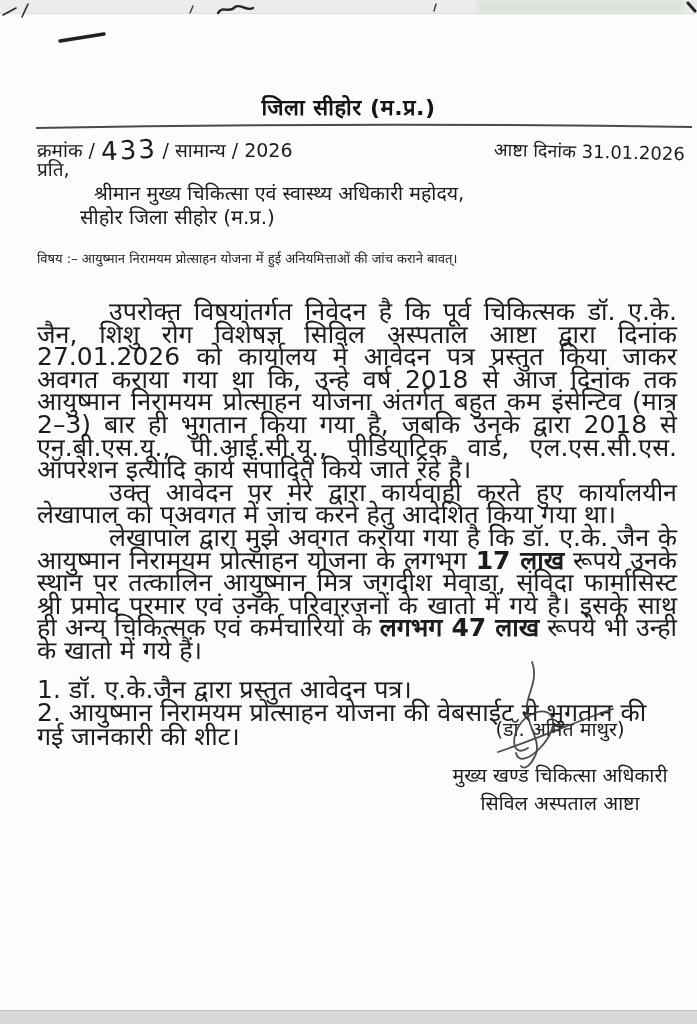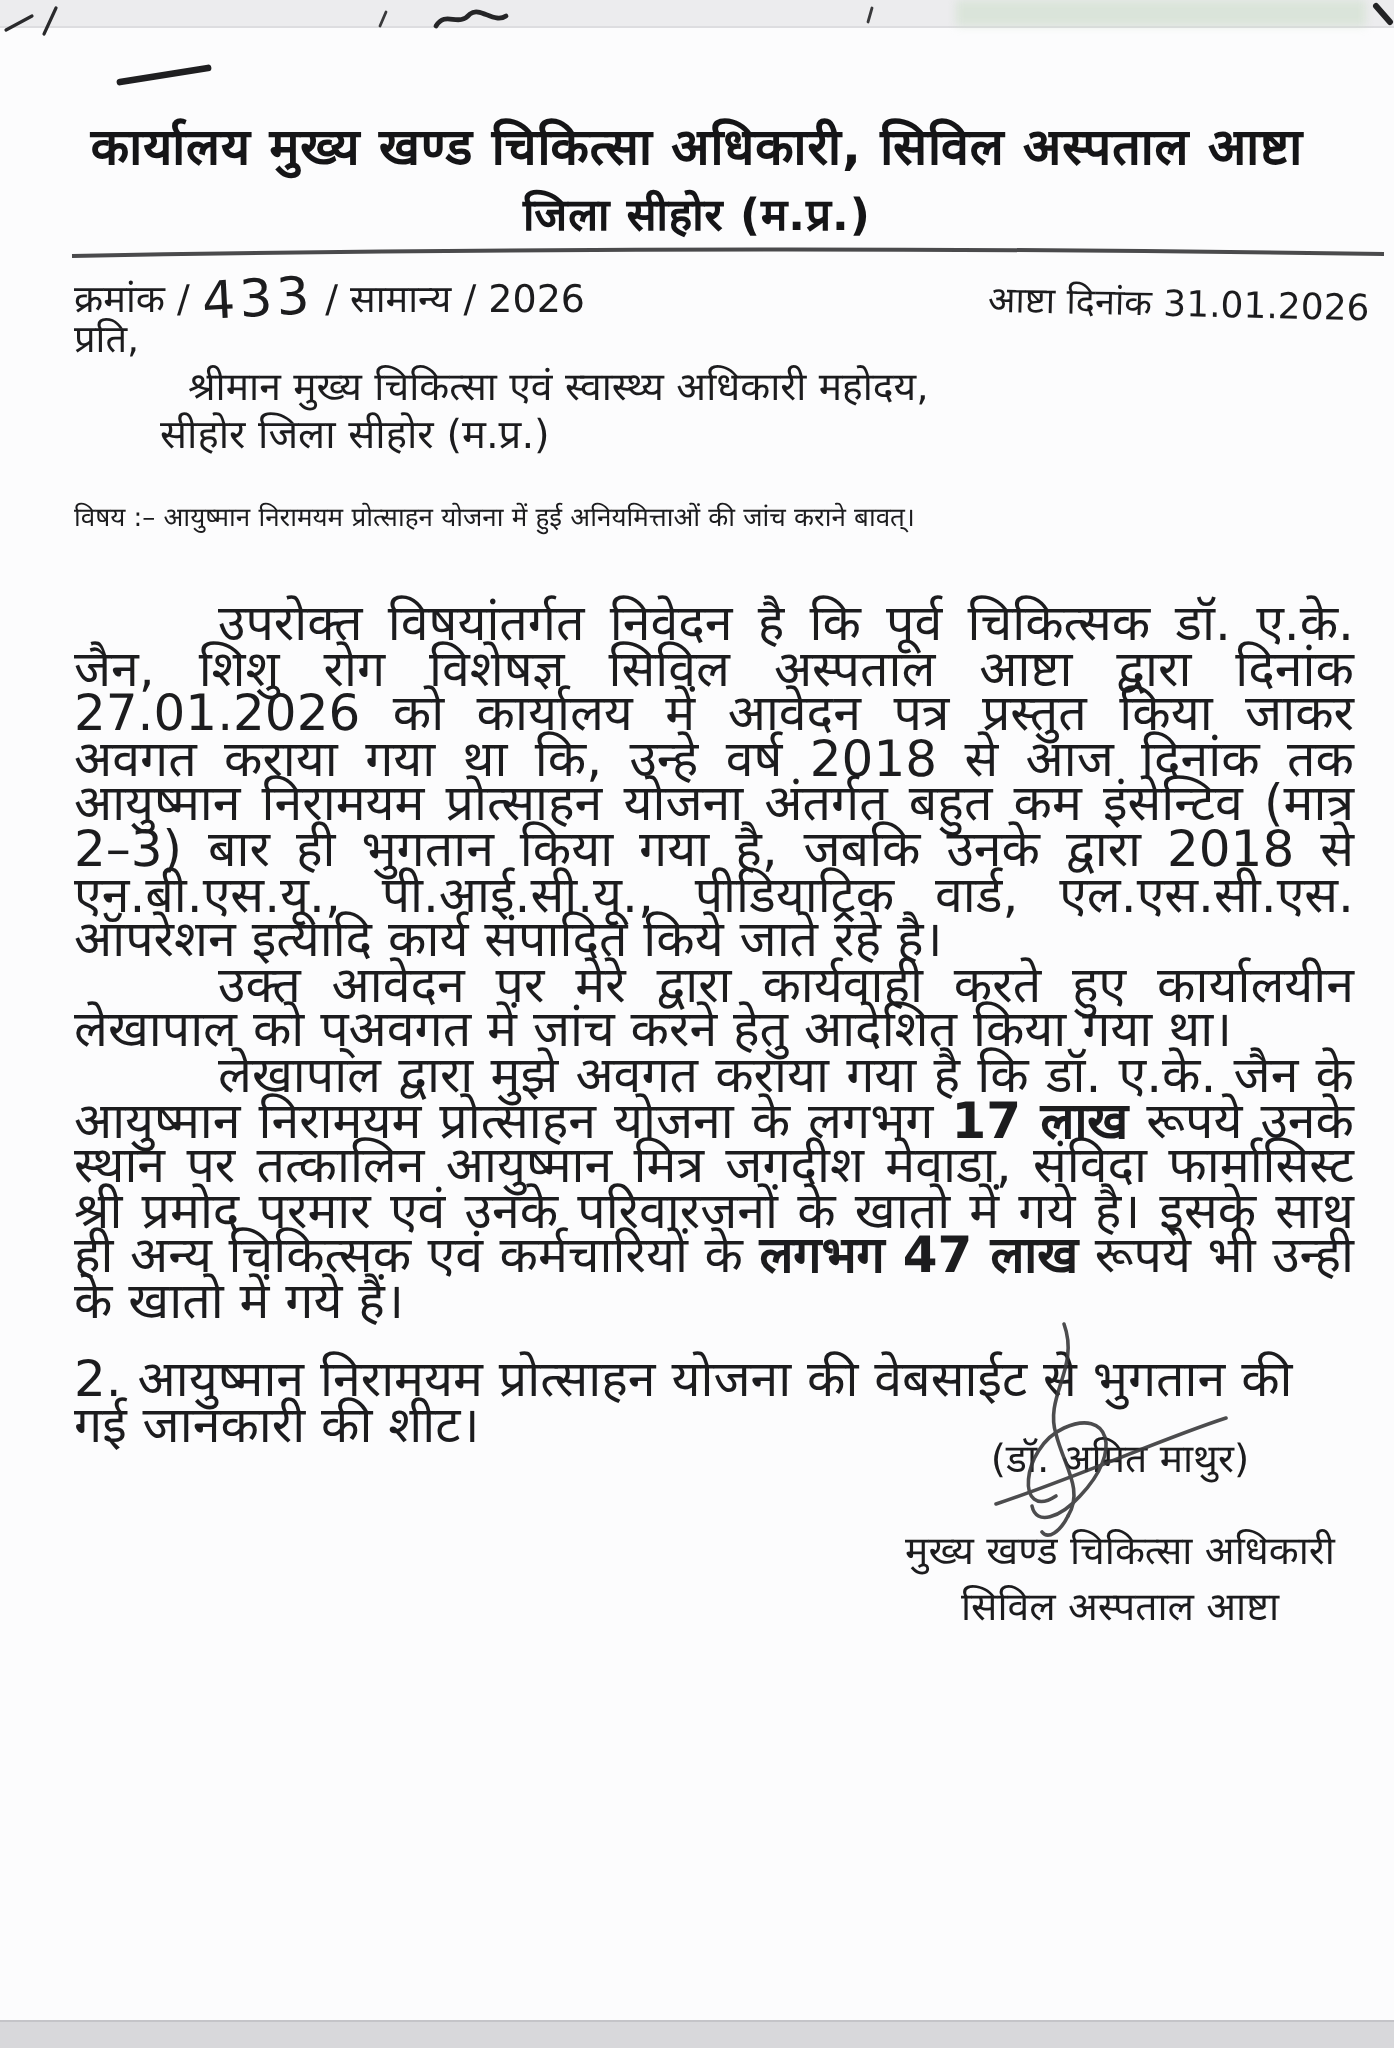--- a/index.html
+++ b/index.html
@@ -46,21 +46,20 @@
   <svg class="artifact-svg" width="697" height="60" viewBox="0 0 697 60">
     <path d="M3,15 L16,8" stroke="#2a2a2c" stroke-width="1.6" fill="none" stroke-linecap="round"></path>
     <path d="M22,17 L28,4" stroke="#2a2a2c" stroke-width="1.6" fill="none" stroke-linecap="round"></path>
     <path d="M60,41 L104,34" stroke="#1f1f21" stroke-width="3.4" fill="none" stroke-linecap="round"></path>
     <path d="M218,13 C223,5 229,14 235,7 C240,3 247,12 253,8" stroke="#252527" stroke-width="2.4" fill="none" stroke-linecap="round"></path>
     <path d="M190,13 l3,-7" stroke="#39393b" stroke-width="1.4" fill="none" stroke-linecap="round"></path>
     <path d="M434,11 l2,-7" stroke="#39393b" stroke-width="1.4" fill="none" stroke-linecap="round"></path>
     <path d="M688,3 l7,8" stroke="#232325" stroke-width="3" fill="none" stroke-linecap="round"></path>
   </svg>
 
-  <div class="abs title title1">कार्यालय मुख्य खण्ड चिकित्सा अधिकारी, सिविल अस्पताल आष्टा</div>
   <div class="abs title title2">जिला सीहोर (म.प्र.)</div>
 
   <svg class="abs" style="left:34px;top:120px;" width="660" height="14" viewBox="0 0 660 14">
     <path d="M2,8 Q330,2 658,7" stroke="#4a4a4c" stroke-width="2" fill="none"></path>
   </svg>
 
   <div class="abs ref-left">
     <span>क्रमांक /</span><span class="hand-num">433</span><span>/ सामान्य / 2026</span>
   </div>
   <div class="abs place-date">आष्टा दिनांक 31.01.2026</div>
@@ -70,20 +69,21 @@
   <div class="abs recipient2">सीहोर जिला सीहोर (म.प्र.)</div>
 
   <div class="abs subject">विषय :– आयुष्मान निरामयम प्रोत्साहन योजना में हुई अनियमित्ताओं की जांच कराने बावत्।</div>
 
   <div class="abs body-flow">
     <p>उपरोक्त विषयांतर्गत निवेदन है कि पूर्व चिकित्सक डॉ. ए.के. जैन, शिशु रोग विशेषज्ञ सिविल अस्पताल आष्टा द्वारा दिनांक 27.01.2026 को कार्यालय में आवेदन पत्र प्रस्तुत किया जाकर अवगत कराया गया था कि, उन्हे वर्ष 2018 से आज दिनांक तक आयुष्मान निरामयम प्रोत्साहन योजना अंतर्गत बहुत कम इंसेन्टिव (मात्र 2–3) बार ही भुगतान किया गया है, जबकि उनके द्वारा 2018 से एन.बी.एस.यू., पी.आई.सी.यू., पीडियाट्रिक वार्ड, एल.एस.सी.एस. ऑपरेशन इत्यादि कार्य संपादित किये जाते रहे है।</p>
     <p>उक्त आवेदन पर मेरे द्वारा कार्यवाही करते हुए कार्यालयीन लेखापाल को प्अवगत में जांच करने हेतु आदेशित किया गया था।</p>
     <p><span>लेखापाल द्वारा मुझे अवगत कराया गया है कि डॉ. ए.के. जैन के आयुष्मान निरामयम प्रोत्साहन योजना के लगभग </span><span class="b">17 लाख</span><span> रूपये उनके स्थान पर तत्कालिन आयुष्मान मित्र जगदीश मेवाडा, संविदा फार्मासिस्ट श्री प्रमोद परमार एवं उनके परिवारजनों के खातो में गये है। इसके साथ ही अन्य चिकित्सक एवं कर्मचारियों के </span><span class="b">लगभग 47 लाख</span><span> रूपये भी उन्ही के खातो में गये हैं।</span></p>
 
     <div class="enclosures">
+      <div>1. डॉ. ए.के.जैन द्वारा प्रस्तुत आवेदन पत्र।</div>
       <div>2. आयुष्मान निरामयम प्रोत्साहन योजना की वेबसाईट से भुगतान की गई जानकारी की शीट।</div>
     </div>
   </div>
 
   <div class="abs sig-block">
     <div class="sig-name">(डॉ. अमित माथुर)</div>
     <div>मुख्य खण्ड चिकित्सा अधिकारी</div>
     <div>सिविल अस्पताल आष्टा</div>
   </div>
 

